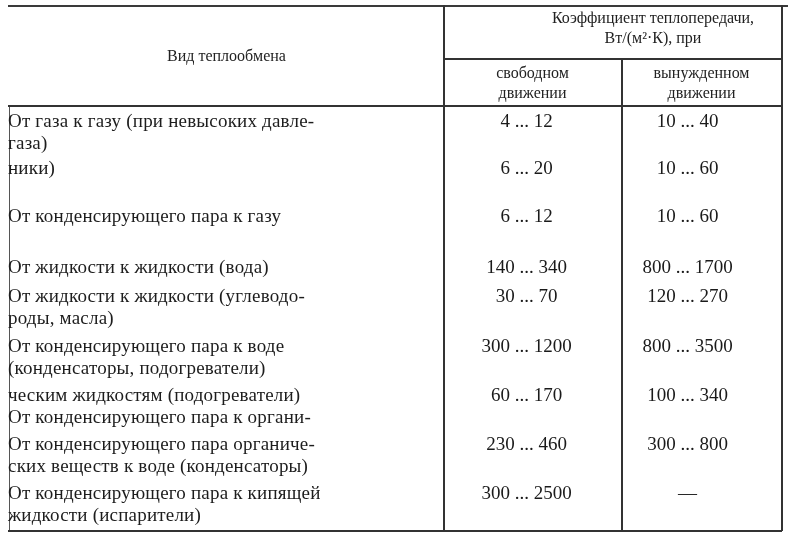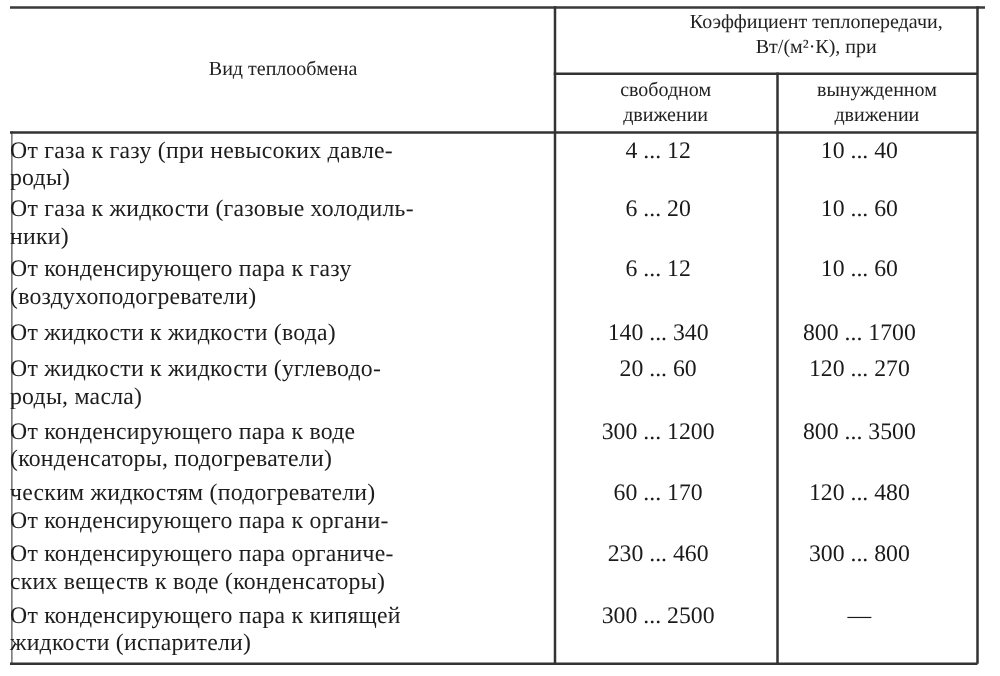--- a/index.html
+++ b/index.html
@@ -47,71 +47,69 @@
     <div>движении</div>
   </div>
   <div class="hdr hdr-forced">
     <div>вынужденном</div>
     <div>движении</div>
   </div>
 
   <div class="row" style="top:110px">
     <div class="name">
         <div>От газа к газу (при невысоких давле-</div>
-        <div>роды)</div>
+        <div>газа)</div>
       </div>
     <div class="free">4 ... 12</div>
     <div class="forced">10 ... 40</div>
   </div>
   <div class="row" style="top:157px">
     <div class="name">
-        <div>От газа к жидкости (газовые холодиль-</div>
         <div>ники)</div>
       </div>
     <div class="free">6 ... 20</div>
     <div class="forced">10 ... 60</div>
   </div>
   <div class="row" style="top:205px">
     <div class="name">
         <div>От конденсирующего пара к газу</div>
-        <div>(воздухоподогреватели)</div>
       </div>
     <div class="free">6 ... 12</div>
     <div class="forced">10 ... 60</div>
   </div>
   <div class="row" style="top:256px">
     <div class="name">
         <div>От жидкости к жидкости (вода)</div>
       </div>
     <div class="free">140 ... 340</div>
     <div class="forced">800 ... 1700</div>
   </div>
   <div class="row" style="top:285px">
     <div class="name">
         <div>От жидкости к жидкости (углеводо-</div>
         <div>роды, масла)</div>
       </div>
-    <div class="free">20 ... 60</div>
+    <div class="free">30 ... 70</div>
     <div class="forced">120 ... 270</div>
   </div>
   <div class="row" style="top:335px">
     <div class="name">
         <div>От конденсирующего пара к воде</div>
         <div>(конденсаторы, подогреватели)</div>
       </div>
     <div class="free">300 ... 1200</div>
     <div class="forced">800 ... 3500</div>
   </div>
   <div class="row" style="top:384px">
     <div class="name">
         <div>ческим жидкостям (подогреватели)</div>
         <div>От конденсирующего пара к органи-</div>
       </div>
     <div class="free">60 ... 170</div>
-    <div class="forced">120 ... 480</div>
+    <div class="forced">100 ... 340</div>
   </div>
   <div class="row" style="top:433px">
     <div class="name">
         <div>От конденсирующего пара органиче-</div>
         <div>ских веществ к воде (конденсаторы)</div>
       </div>
     <div class="free">230 ... 460</div>
     <div class="forced">300 ... 800</div>
   </div>
   <div class="row" style="top:482px">

